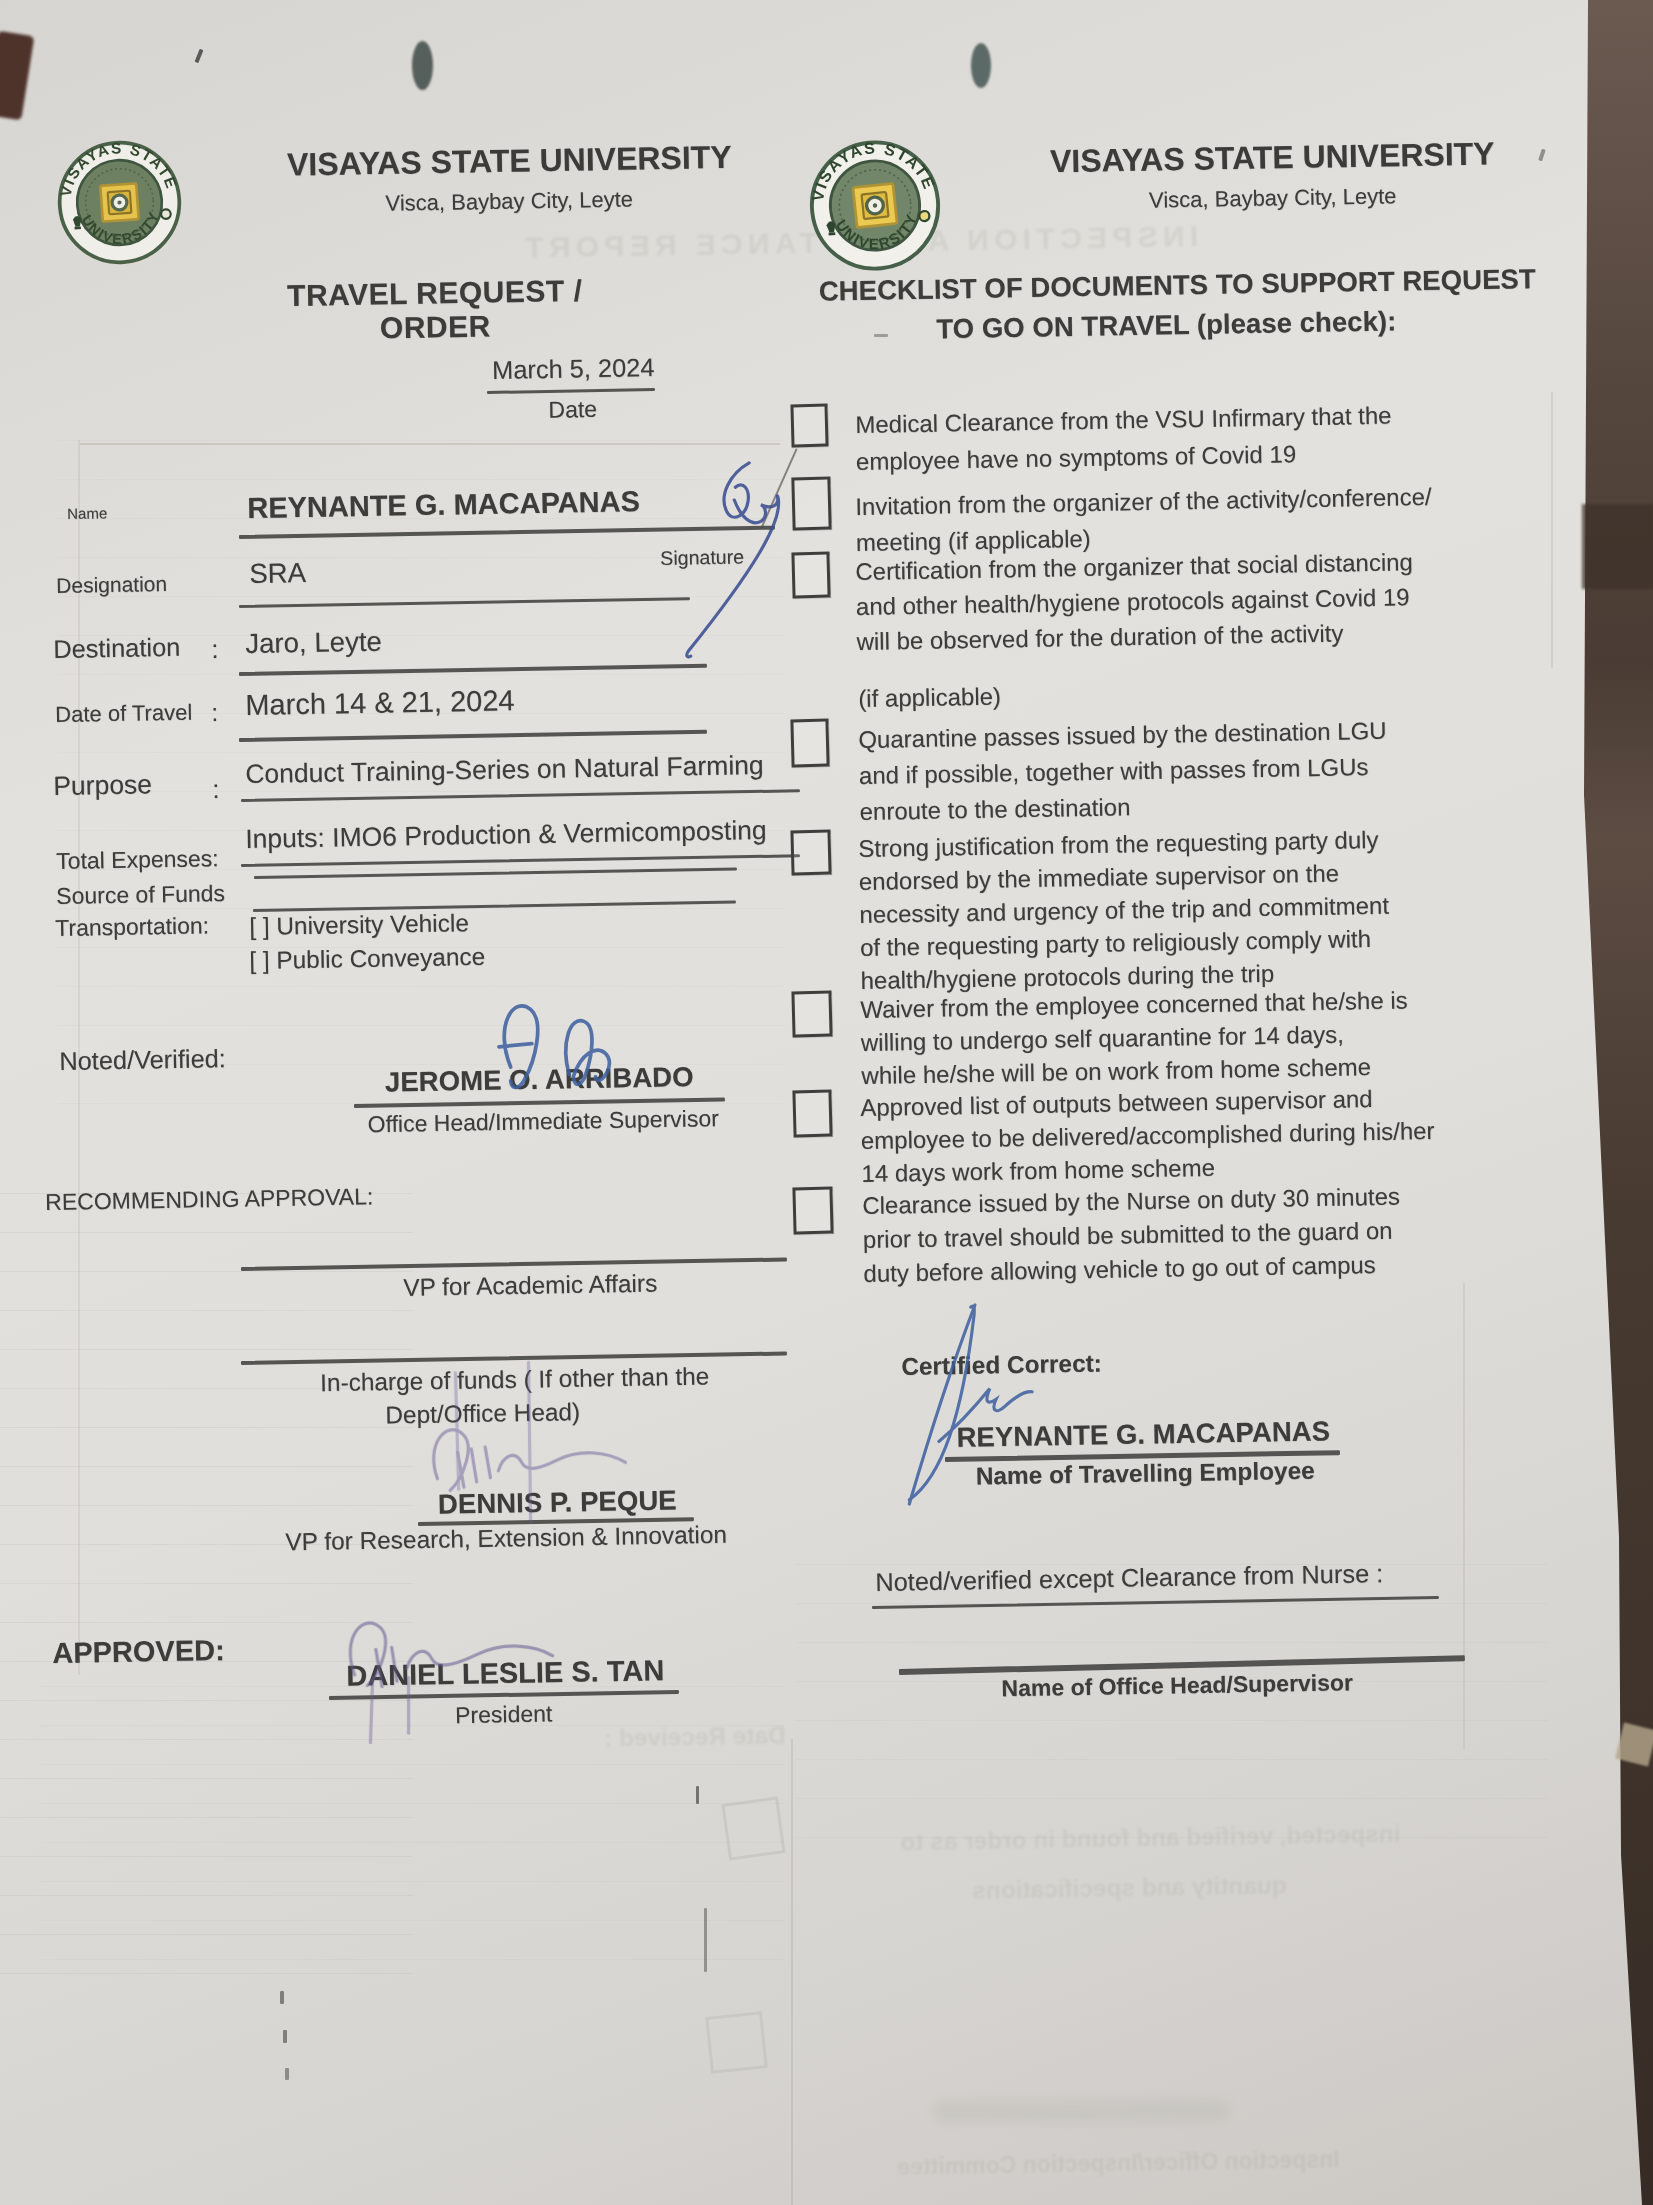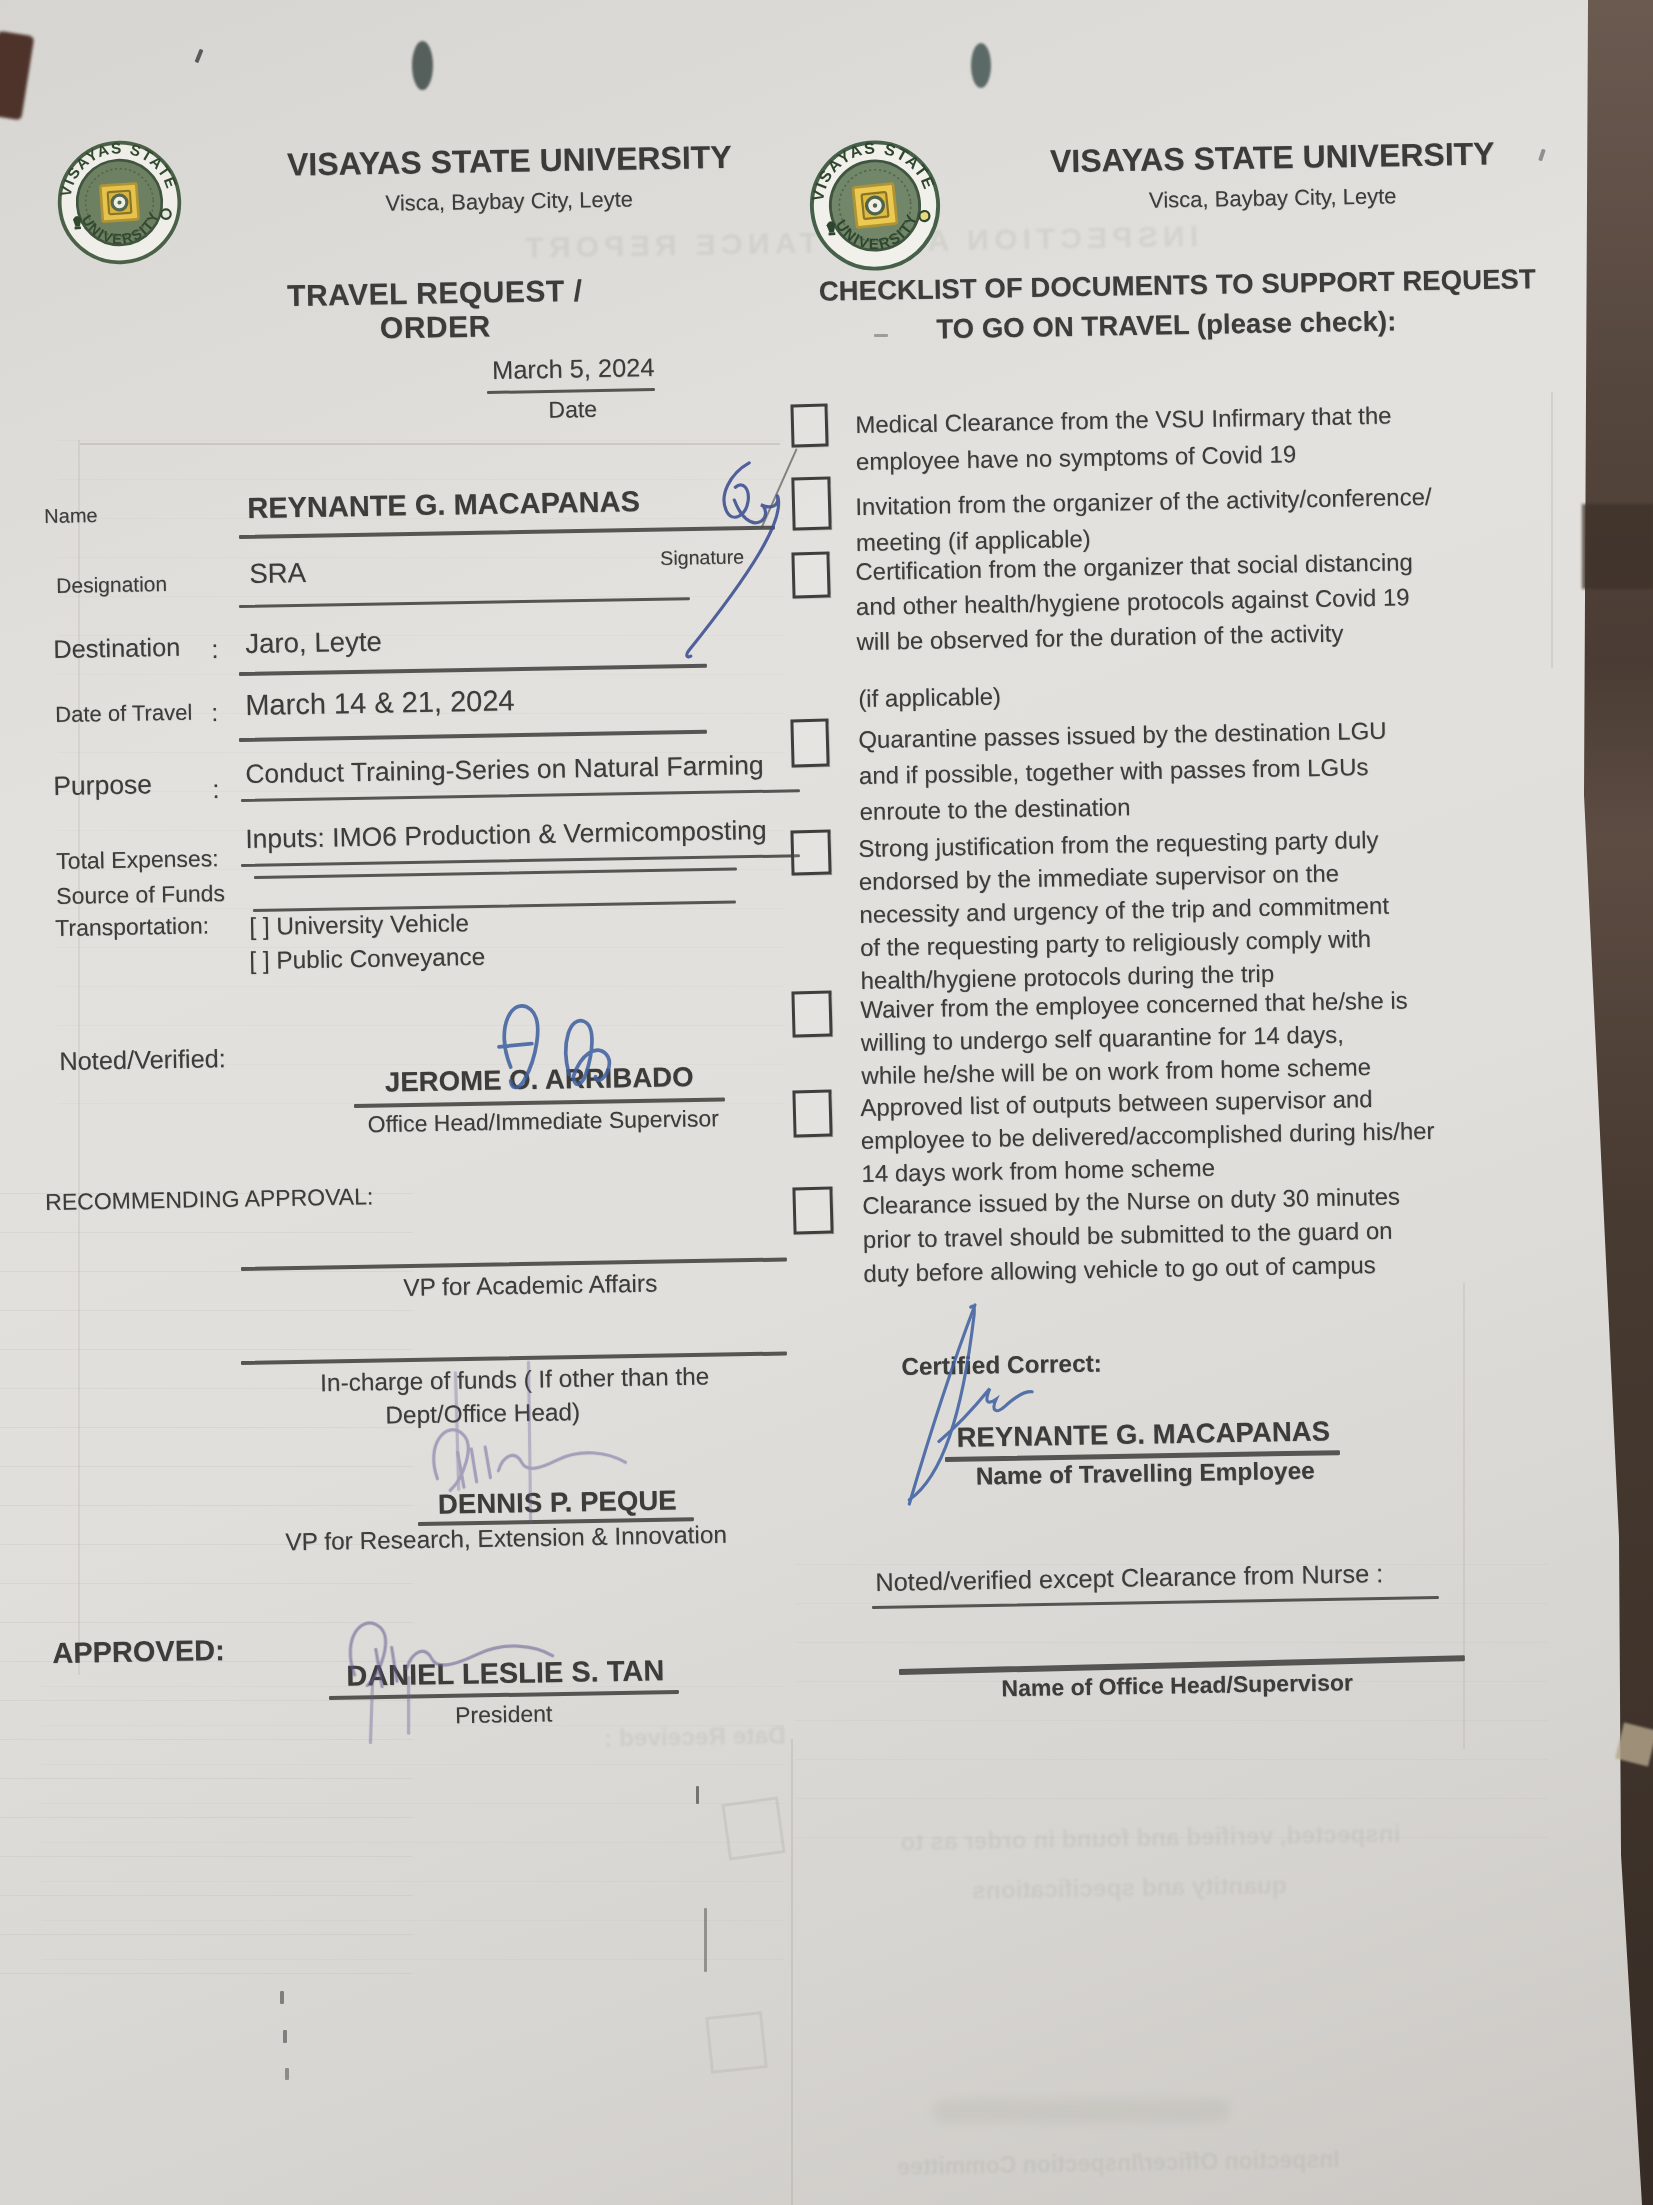--- a/index.html
+++ b/index.html
@@ -111,21 +111,21 @@
   </svg>
 
   <div class="txt b tilt" style="left:265px;top:147px;width:488px;font-size:32px;text-align:center;color:#3b3b39;">VISAYAS STATE UNIVERSITY</div>
   <div class="txt tilt" style="left:318px;top:192px;width:382px;font-size:22px;text-align:center;">Visca, Baybay City, Leyte</div>
   <div class="txt b tilt" style="left:228px;top:280px;width:413px;font-size:30px;text-align:center;letter-spacing:0.5px;">TRAVEL REQUEST / ORDER</div>
 
   <div class="txt tilt" style="left:488px;top:356px;width:170px;font-size:25.4px;text-align:center;">March 5, 2024</div>
   <div class="uline" style="left:487px;top:391px;width:168px;height:2.7px;"></div>
   <div class="txt tilt" style="left:530px;top:397px;width:85px;font-size:23px;text-align:center;">Date</div>
 
-  <div class="txt tilt" style="left:44px;top:505px;font-size:20px;">Name</div>
+  <div class="txt tilt" style="left:67px;top:505px;font-size:15px;">Name</div>
   <div class="txt b tilt" style="left:247px;top:492px;font-size:29px;">REYNANTE G. MACAPANAS</div>
   <div class="uline" style="left:239px;top:535px;width:536px;height:3.7px;"></div>
   <div class="txt tilt" style="left:660px;top:547px;font-size:19.6px;">Signature</div>
 
   <div class="txt tilt" style="left:56px;top:574px;font-size:21px;">Designation</div>
   <div class="txt tilt" style="left:249px;top:558px;font-size:27.6px;">SRA</div>
   <div class="uline" style="left:239px;top:605px;width:451px;height:3.2px;"></div>
 
   <div class="txt tilt" style="left:53px;top:635px;font-size:25.4px;">Destination</div>
   <div class="txt tilt" style="left:211px;top:635px;font-size:25.4px;">:</div>

